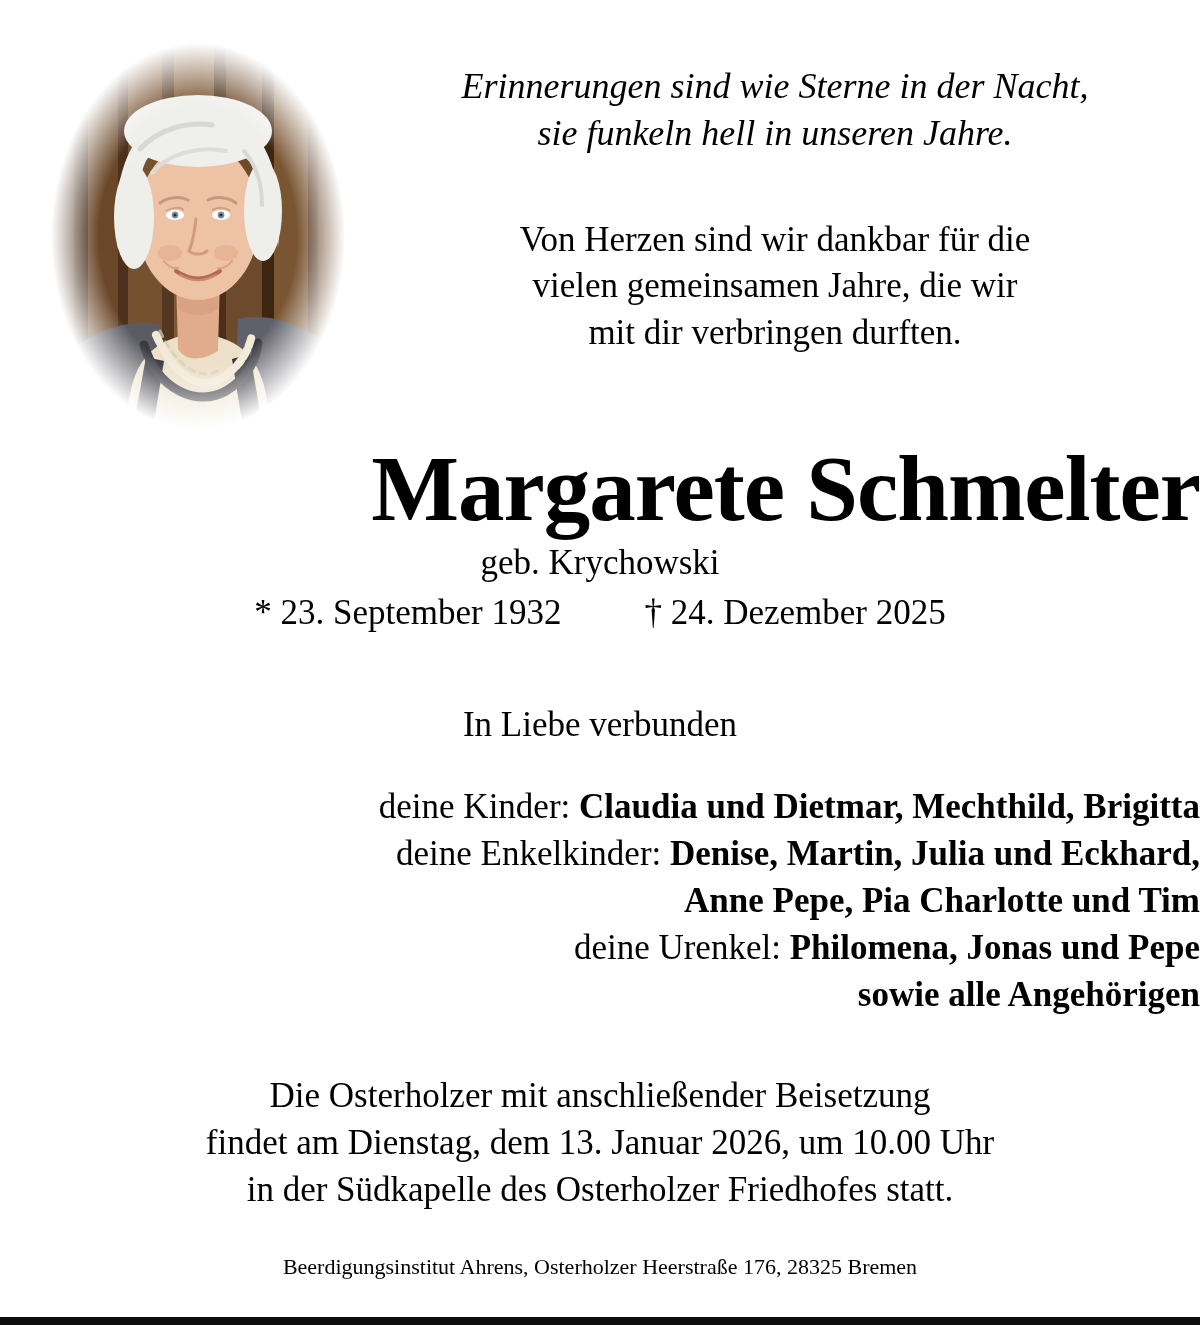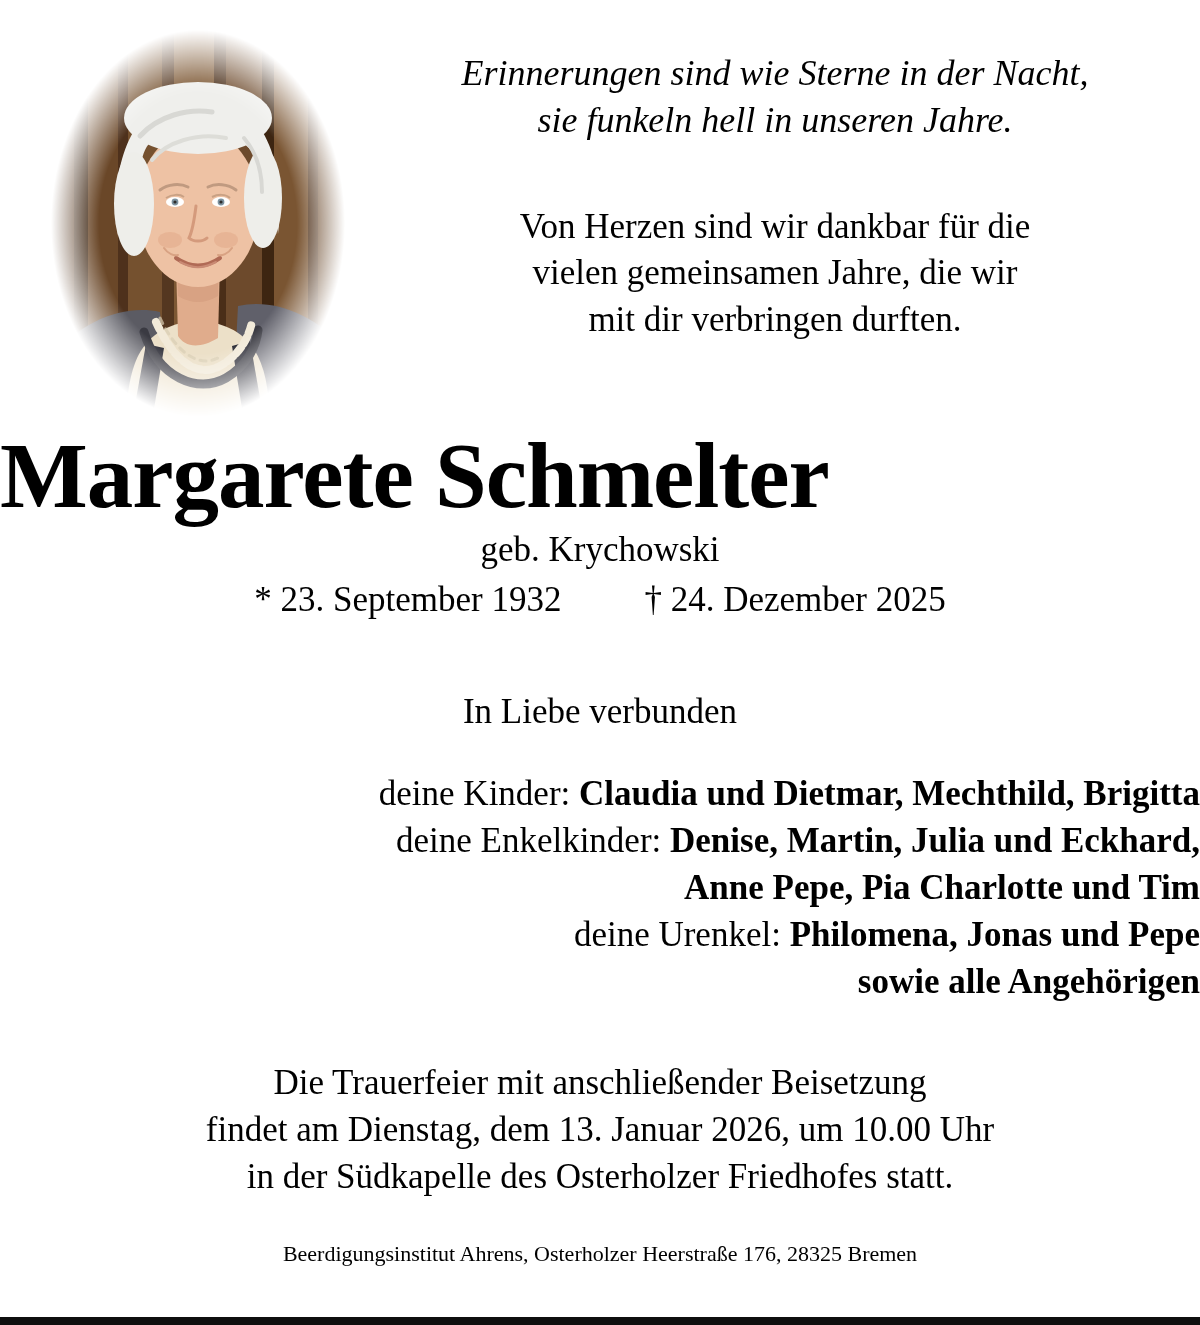--- a/index.html
+++ b/index.html
@@ -15,21 +15,21 @@
     background: #ffffff;
     color: #000000;
     font-family: "Liberation Serif", "DejaVu Serif", serif;
     overflow: hidden;
   }
 
   
   .header-row {
     display: flex;
     align-items: flex-start;
-    padding-top: 26px;
+    padding-top: 39px;
   }
   .photo-col {
     flex: 0 0 350px;
   }
   .photo-mask {
     width: 300px;
     height: 395px;
     margin-left: 48px;
     -webkit-mask-image: radial-gradient(ellipse closest-side at 50% 50%, #000 66%, rgba(0,0,0,0) 98%);
             mask-image: radial-gradient(ellipse closest-side at 50% 50%, #000 66%, rgba(0,0,0,0) 98%);
@@ -48,21 +48,21 @@
   }
   .thanks {
     margin-top: 60px;
     font-size: 35px;
     line-height: 1.34;
   }
 
   
   .name {
     margin: 6px 0 0 0;
-    text-align: left;
+    text-align: right;
     font-size: 93px;
     font-weight: bold;
     line-height: 1.05;
     letter-spacing: -1px;
   }
   .maiden {
     margin-top: 2px;
     text-align: center;
     font-size: 35px;
     line-height: 1.3;
@@ -210,21 +210,21 @@
 
   <div class="family">
     <div><span class="prefix">deine Kinder: </span><span class="names">Claudia und Dietmar, Mechthild, Brigitta</span></div>
     <div><span class="prefix">deine Enkelkinder: </span><span class="names">Denise, Martin, Julia und Eckhard,</span></div>
     <div><span class="prefix"></span><span class="names">Anne Pepe, Pia Charlotte und Tim</span></div>
     <div><span class="prefix">deine Urenkel: </span><span class="names">Philomena, Jonas und Pepe</span></div>
     <div><span class="prefix"></span><span class="names">sowie alle Angehörigen</span></div>
   </div>
 
   <div class="funeral">
-    <div>Die Trauerfeier mit anschließender Beisetzung</div>
+    <div>Die Osterholzer mit anschließender Beisetzung</div>
     <div>findet am Dienstag, dem 13. Januar 2026, um 10.00 Uhr</div>
     <div>in der Südkapelle des Osterholzer Friedhofes statt.</div>
   </div>
 
   <div class="undertaker">Beerdigungsinstitut Ahrens, Osterholzer Heerstraße 176, 28325 Bremen</div>
 
   <div class="bottom-bar"></div>
 
 </div>
 

